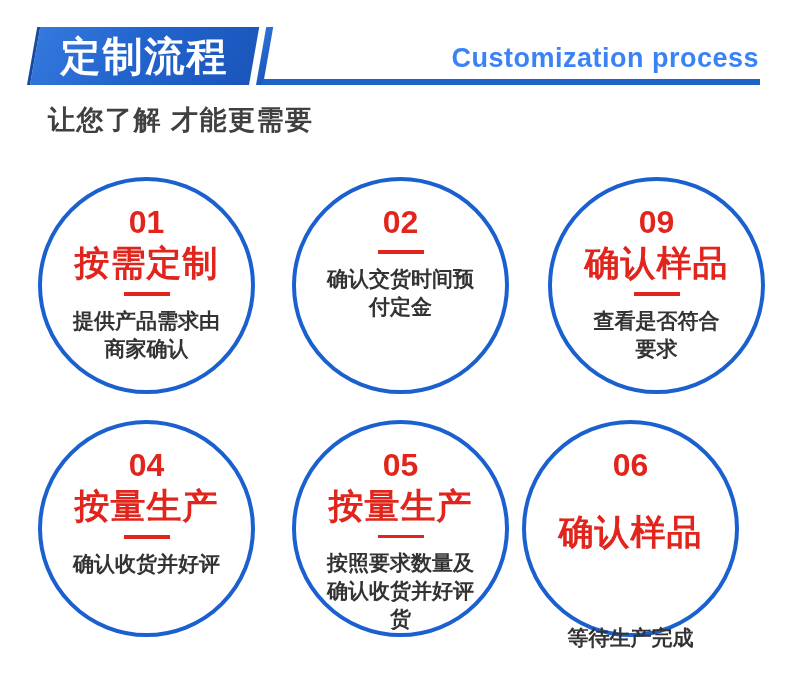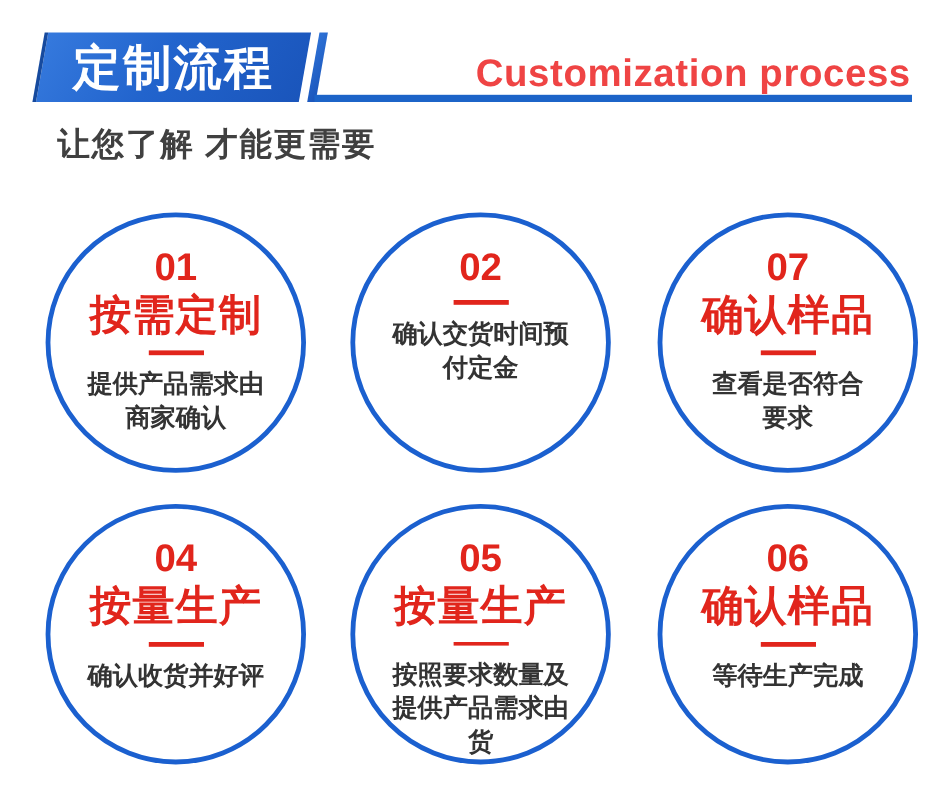--- a/index.html
+++ b/index.html
@@ -35,21 +35,21 @@
     transform: skewX(-10deg);
     transform-origin: 0 100%;
   }
   .header-line {
     position: absolute; left: 262px; top: 79px;
     width: 498px; height: 6px;
     background: #1c64c8;
   }
   .subtitle-en {
     position: absolute; top: 43px; right: 31px;
-    font-size: 32px; font-weight: 600; color: #ef4444;
+    font-size: 27px; font-weight: 600; color: #3b82f6;
     letter-spacing: 0.5px; white-space: nowrap;
   }
   .tagline {
     position: absolute; left: 48px; top: 102px;
     font-size: 27px; font-weight: 800; color: #404040;
     letter-spacing: 1.5px; white-space: nowrap;
   }
 
   
   .circle {
@@ -60,21 +60,21 @@
     background: #ffffff;
     display: flex; flex-direction: column; 
     padding-top: 23px;
     text-align: center;
   }
   .c1 { left: 38px;  top: 177px; }
   .c2 { left: 292px; top: 177px; }
   .c3 { left: 548px; top: 177px; }
   .c4 { left: 38px;  top: 420px; }
   .c5 { left: 292px; top: 420px; }
-  .c6 { left: 548px; top: 420px; }
+  .c6 { left: 522px; top: 420px; gap: 26px; }
 
   .step-num {
     font-size: 32px; font-weight: 800; color: #e1251c; line-height: 1.15;
   }
   .step-title {
     font-size: 35px; font-weight: 800; color: #e1251c;
     letter-spacing: 1px; line-height: 1.15; margin-top: 2px; white-space: nowrap;
   }
   .step-divider {
     width: 46px; height: 4px; background: #e1251c;
@@ -115,40 +115,40 @@
   </div>
 
   <div class="circle c2">
     <div class="step-num">02</div>
     <div class="step-divider"></div>
     <div class="step-desc">确认交货时间预
 付定金</div>
   </div>
 
   <div class="circle c3">
-    <div class="step-num">07</div>
+    <div class="step-num">09</div>
     <div class="step-title">确认样品</div>
     <div class="step-divider"></div>
     <div class="step-desc">查看是否符合
 要求</div>
   </div>
 
   <div class="circle c4">
     <div class="step-num">04</div>
     <div class="step-title">按量生产</div>
     <div class="step-divider"></div>
     <div class="step-desc">确认收货并好评</div>
   </div>
 
   <div class="circle c5">
     <div class="step-num">05</div>
     <div class="step-title">按量生产</div>
     <div class="step-divider"></div>
     <div class="step-desc">按照要求数量及
-提供产品需求由
+确认收货并好评
 货</div>
   </div>
 
   <div class="circle c6">
     <div class="step-num">06</div>
     <div class="step-title">确认样品</div>
     <div class="step-divider"></div>
     <div class="step-desc">等待生产完成</div>
   </div>
 

